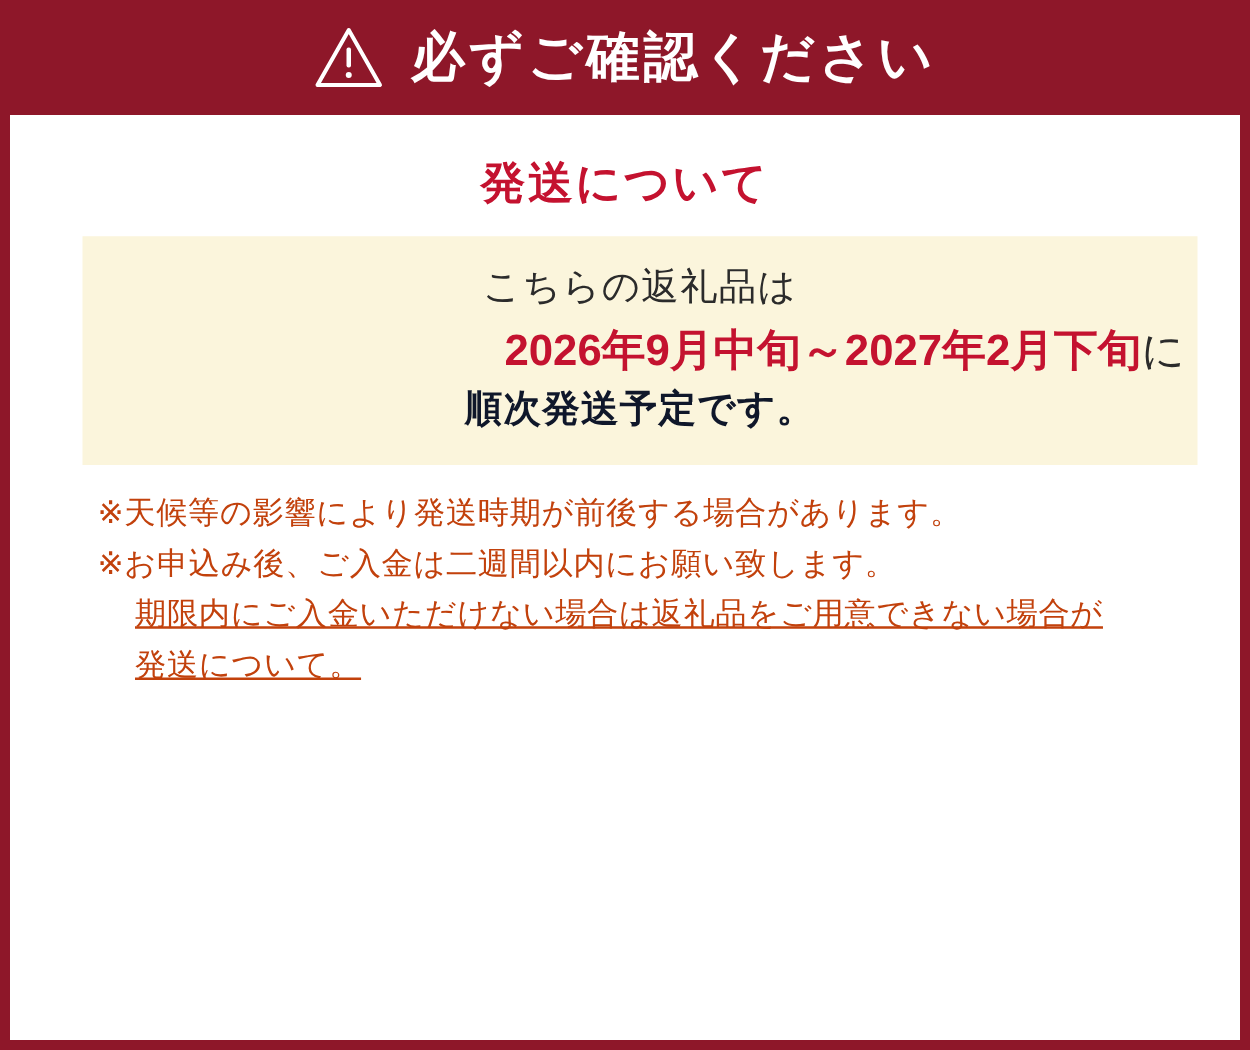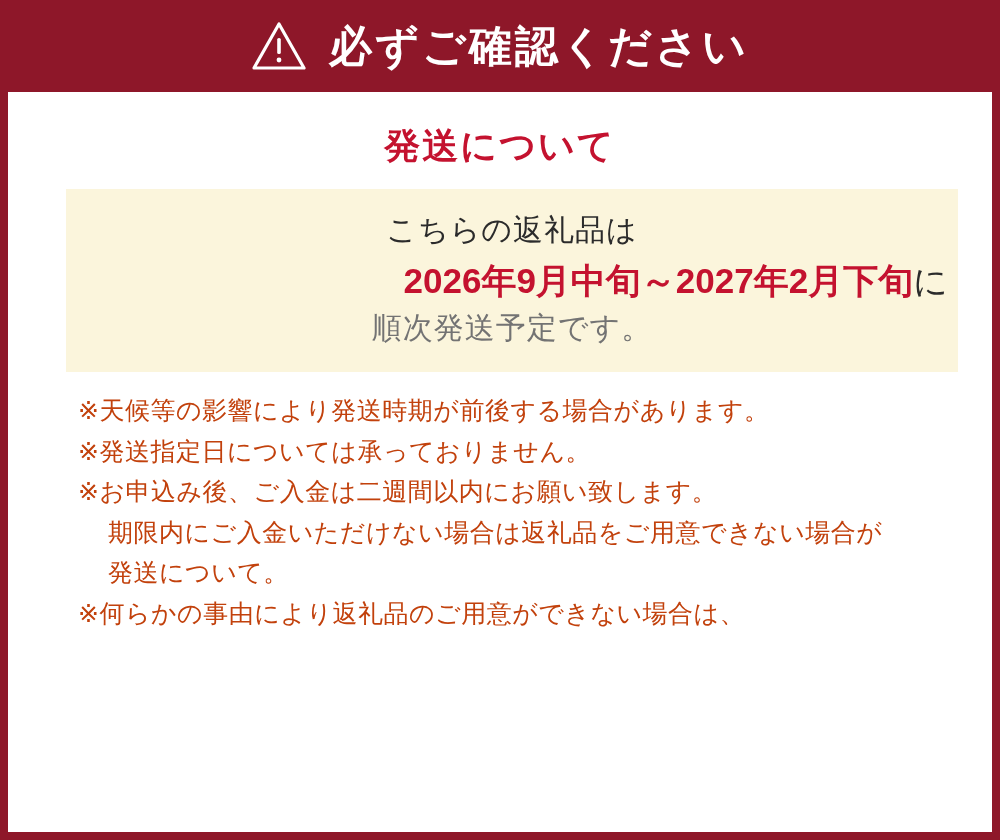--- a/index.html
+++ b/index.html
@@ -88,39 +88,41 @@
     font-weight: 400;
     text-align: right;
   }
   .hl-line2 .accent {
     color: #c4122f;
     font-weight: 700;
     font-size: 35px;
   }
   .hl-line3 {
     font-size: 30px;
-    color: #737373;
+    color: #0f172a;
     letter-spacing: 1px;
     margin-top: 2px;
+    font-weight: bold;
   }
 
   
   .notes {
     margin-top: 18px;
   }
   .note {
     font-size: 25px;
     color: #c2410c;
     line-height: 1.62;
     letter-spacing: 0.5px;
     white-space: nowrap;
     margin-left: 36px;
   }
   .note.indent {
     padding-left: 30px;
+    text-decoration: underline;
   }
 </style>
 </head>
 <body>
 
 <div class="page">
 
   <div class="banner">
     <svg class="warn-icon" viewBox="0 0 56 50" aria-hidden="true">
       <path d="M28 3 L53 47 L3 47 Z" fill="none" stroke="#ffffff" stroke-width="3.2" stroke-linejoin="round"></path>
@@ -135,21 +137,19 @@
     <div class="section-title">発送について</div>
 
     <div class="highlight">
       <div class="hl-line1">こちらの返礼品は</div>
       <div class="hl-line2"><span class="accent">2026年9月中旬～2027年2月下旬</span><span>に</span></div>
       <div class="hl-line3">順次発送予定です。</div>
     </div>
 
     <div class="notes">
       <div class="note">※天候等の影響により発送時期が前後する場合があります。</div>
-      <div class="note">※発送指定日については承っておりません。</div>
       <div class="note">※お申込み後、ご入金は二週間以内にお願い致します。</div>
       <div class="note indent">期限内にご入金いただけない場合は返礼品をご用意できない場合が</div>
       <div class="note indent">発送について。</div>
-      <div class="note">※何らかの事由により返礼品のご用意ができない場合は、</div>
     </div>
 
   </div>
 </div>
 
 </body></html>

